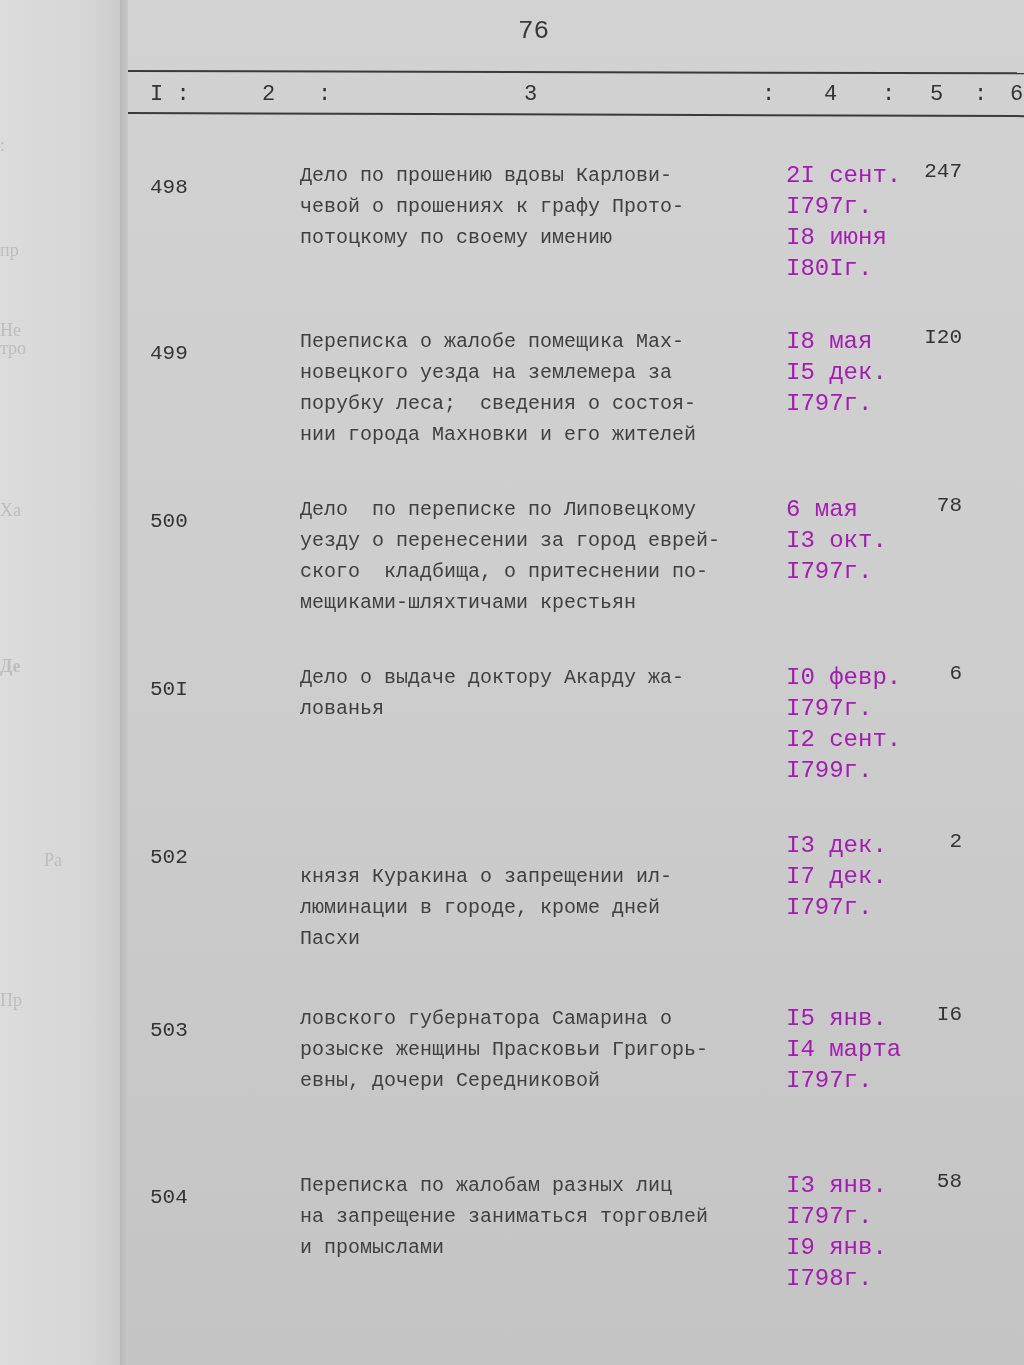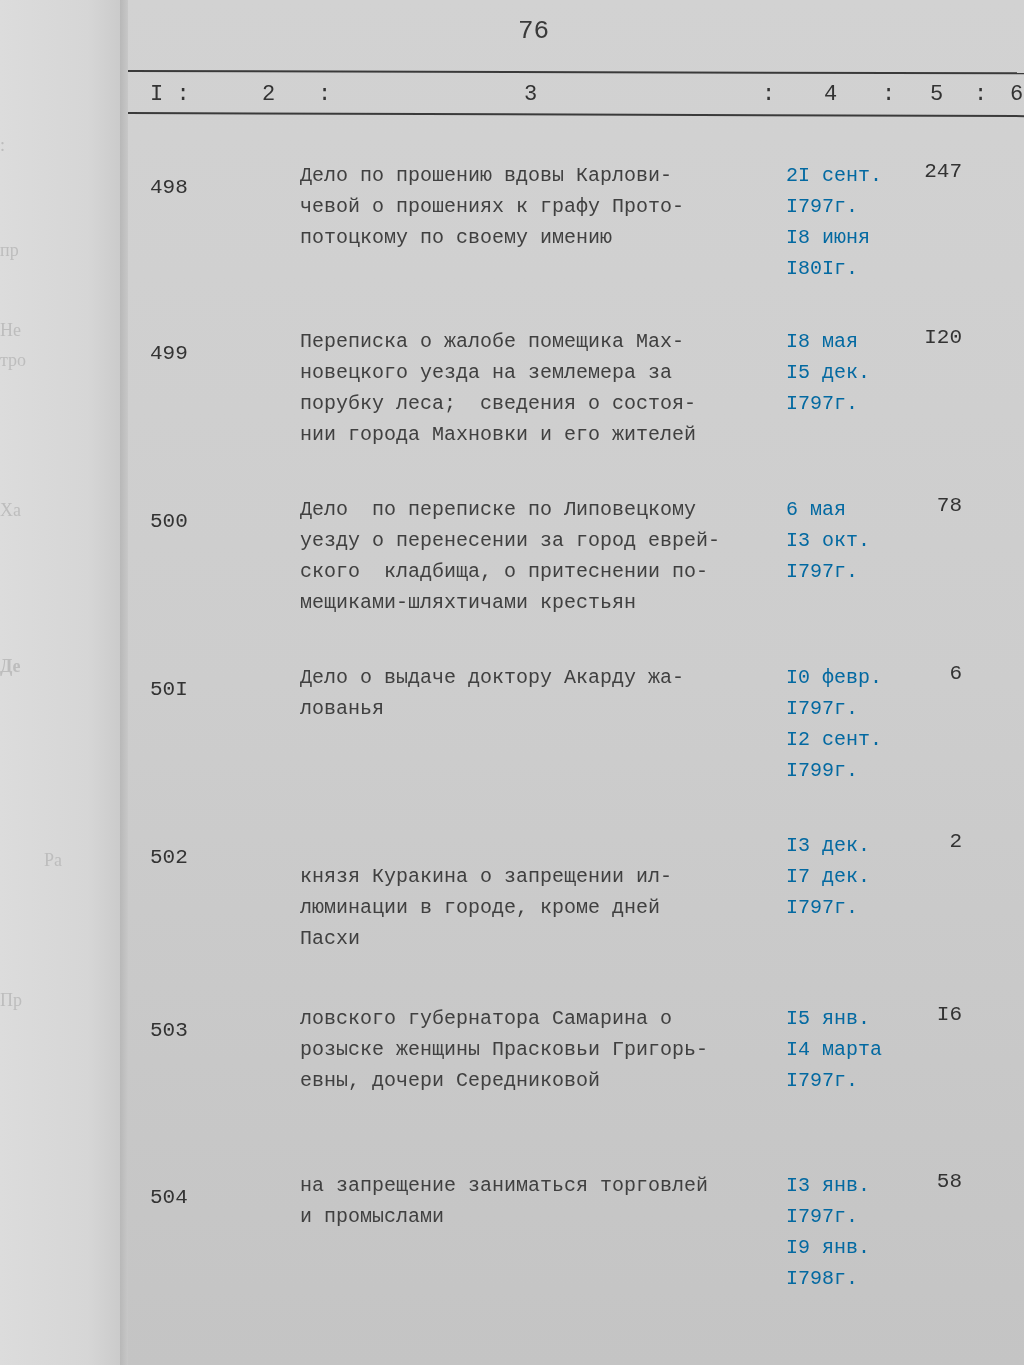--- a/index.html
+++ b/index.html
@@ -79,23 +79,23 @@
       font-size: 20px;
       line-height: 31px;
       color: #404040;
       white-space: pre;
     }
     .entry .desc div { height: 31px; }
     .entry .dates {
       position: absolute;
       left: 786px;
       top: 0;
-      font-size: 20px;
+      font-size: 24px;
       line-height: 31px;
-      color: #0369a1;
+      color: #a21caf;
       white-space: pre;
     }
     .entry .dates div { height: 31px; }
     .entry .sheets {
       position: absolute;
       top: 0;
       right: 62px;
       font-size: 21px;
       color: #333;
       text-align: right;
@@ -108,21 +108,21 @@
       font-family: "Liberation Serif", serif;
     }
   </style>
 </head>
 <body>
 
 <div class="left-page">
   <span class="bleed" style="top:135px;">:</span>
   <span class="bleed" style="top:240px;">пр</span>
   <span class="bleed" style="top:320px;">Не</span>
-  <span class="bleed" style="top:350px;">тро</span>
+  <span class="bleed" style="top:338px;">тро</span>
   <span class="bleed" style="top:500px;">Ха</span>
   <span class="bleed" style="top:656px;font-weight:bold;">Де</span>
   <span class="bleed" style="top:850px;margin-left:44px;">Ра</span>
   <span class="bleed" style="top:990px;">Пр</span>
 </div>
 <div class="gutter-shadow"></div>
 
 <div class="page"></div>
 
 <div class="page-number">76</div>
@@ -174,17 +174,17 @@
       <div class="sheets">2</div>
     </div>
     <div class="entry" style="top: 1003px;">
       <div class="num">503</div>
       <div class="desc"><div>ловского губернатора Самарина о</div><div>розыске женщины Прасковьи Григорь-</div><div>евны, дочери Середниковой</div></div>
       <div class="dates"><div>I5 янв.</div><div>I4 марта</div><div>I797г.</div></div>
       <div class="sheets">I6</div>
     </div>
     <div class="entry" style="top: 1170px;">
       <div class="num">504</div>
-      <div class="desc"><div>на запрещение заниматься торговлей</div><div>и промыслами</div></div>
+      <div class="desc"><div>Переписка по жалобам разных лиц</div><div>на запрещение заниматься торговлей</div><div>и промыслами</div></div>
       <div class="dates"><div>I3 янв.</div><div>I797г.</div><div>I9 янв.</div><div>I798г.</div></div>
       <div class="sheets">58</div>
     </div>
   </div>
 
 </body></html>

